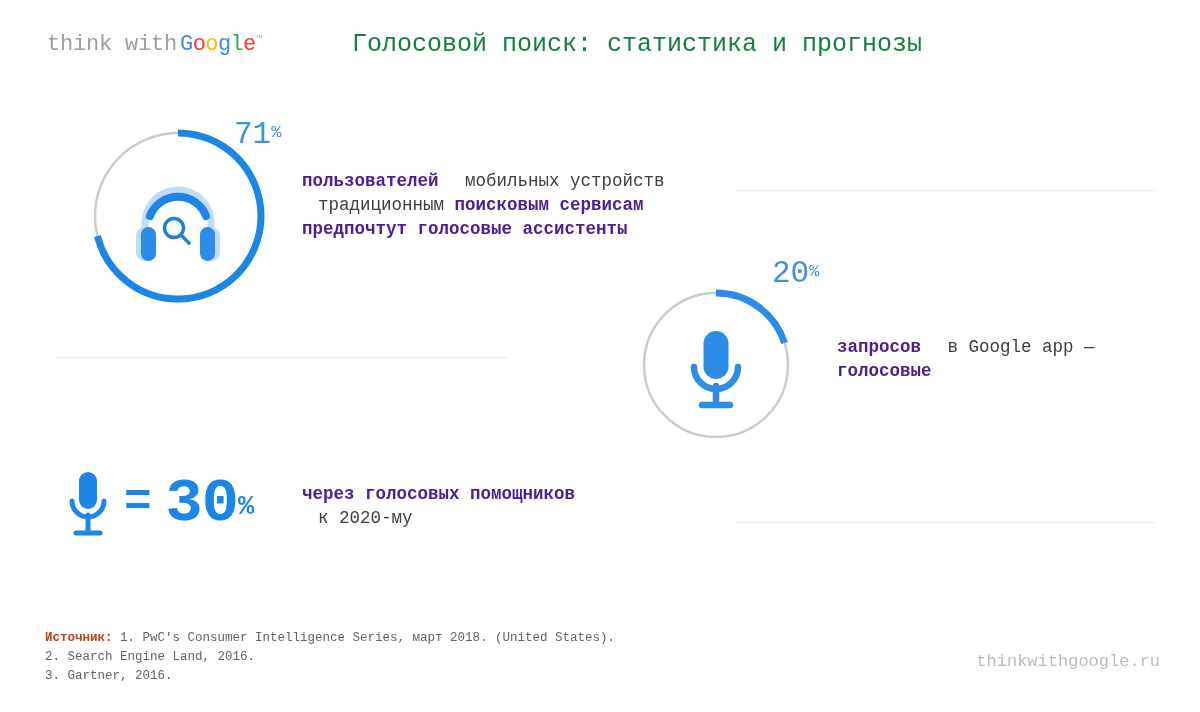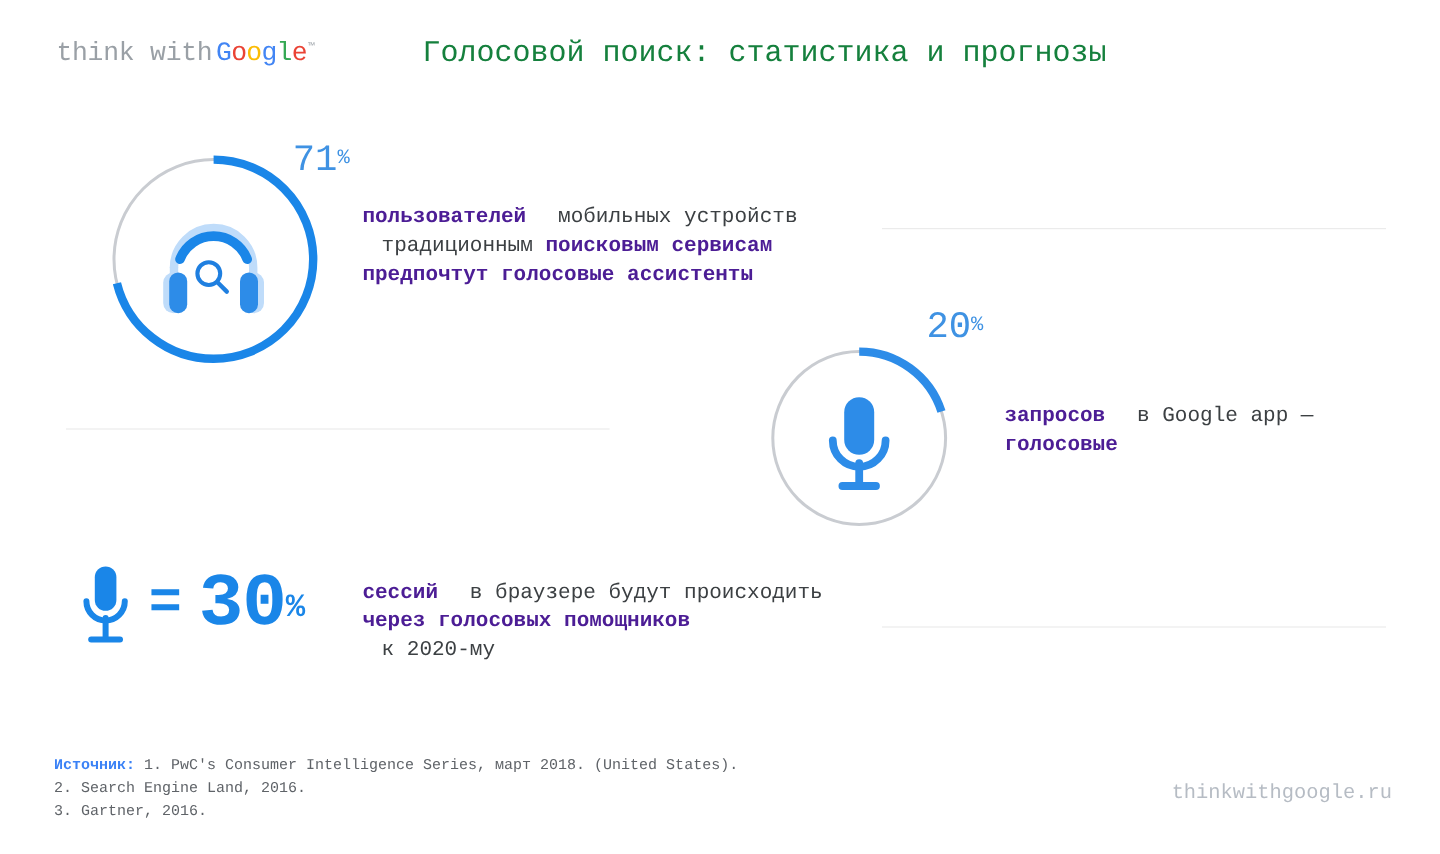--- a/index.html
+++ b/index.html
@@ -128,21 +128,21 @@
 
   
   .source {
     position: absolute;
     left: 45px;
     top: 629px;
     font-size: 12.5px;
     line-height: 1.5;
     color: #5f6368;
   }
-  .source b { color: #3b82f6; }
+  .source b { color: #c2410c; }
   .source div { white-space: nowrap; }
 
   .site {
     position: absolute;
     right: 40px;
     top: 652px;
     font-size: 17px;
     color: #b6bcc4;
     white-space: nowrap;
   }
@@ -182,21 +182,21 @@
 
         <rect x="53" y="101" width="15" height="34" rx="7.5" fill="#2d8ce8"></rect>
         <rect x="112" y="101" width="15" height="34" rx="7.5" fill="#2d8ce8"></rect>
 
         <circle cx="86" cy="102" r="9.5" fill="none" stroke="#1f7fe0" stroke-width="3.4"></circle>
         <line x1="93" y1="109" x2="101" y2="117" stroke="#1f7fe0" stroke-width="3.6" stroke-linecap="round"></line>
       </g>
     </svg>
   </div>
 
-  <div class="pct" style="left:244px; top:119px;">
+  <div class="pct" style="left:234px; top:119px;">
     <span class="num">71</span><span class="sym">%</span>
   </div>
 
   <div class="statement" style="left:302px; top:169px;">
     <div>
       <span class="hl">пользователей</span><span class="pl"> мобильных устройств</span>
     </div>
     <div>
       <span class="pl">традиционным </span><span class="hl">поисковым сервисам</span>
     </div>
@@ -239,23 +239,20 @@
       <line x1="10" y1="63" x2="34" y2="63" stroke="#1a86e8" stroke-width="5" stroke-linecap="round"></line>
     </svg>
     <span class="eq-sign">=</span>
     <span class="eq-pct">
       <span class="num">30</span><span class="sym">%</span>
     </span>
   </div>
 
   <div class="statement" style="left:302px; top:482px;">
     <div>
-      <span class="hl">сессий</span><span class="pl"> в браузере будут происходить</span>
-    </div>
-    <div>
       <span class="hl">через голосовых помощников</span>
     </div>
     <div>
       <span class="pl">к 2020-му</span>
     </div>
   </div>
 
   <div class="source">
     <div><b>Источник:</b>
       <span>1. PwC's Consumer Intelligence Series, март 2018. (United States).</span></div>

